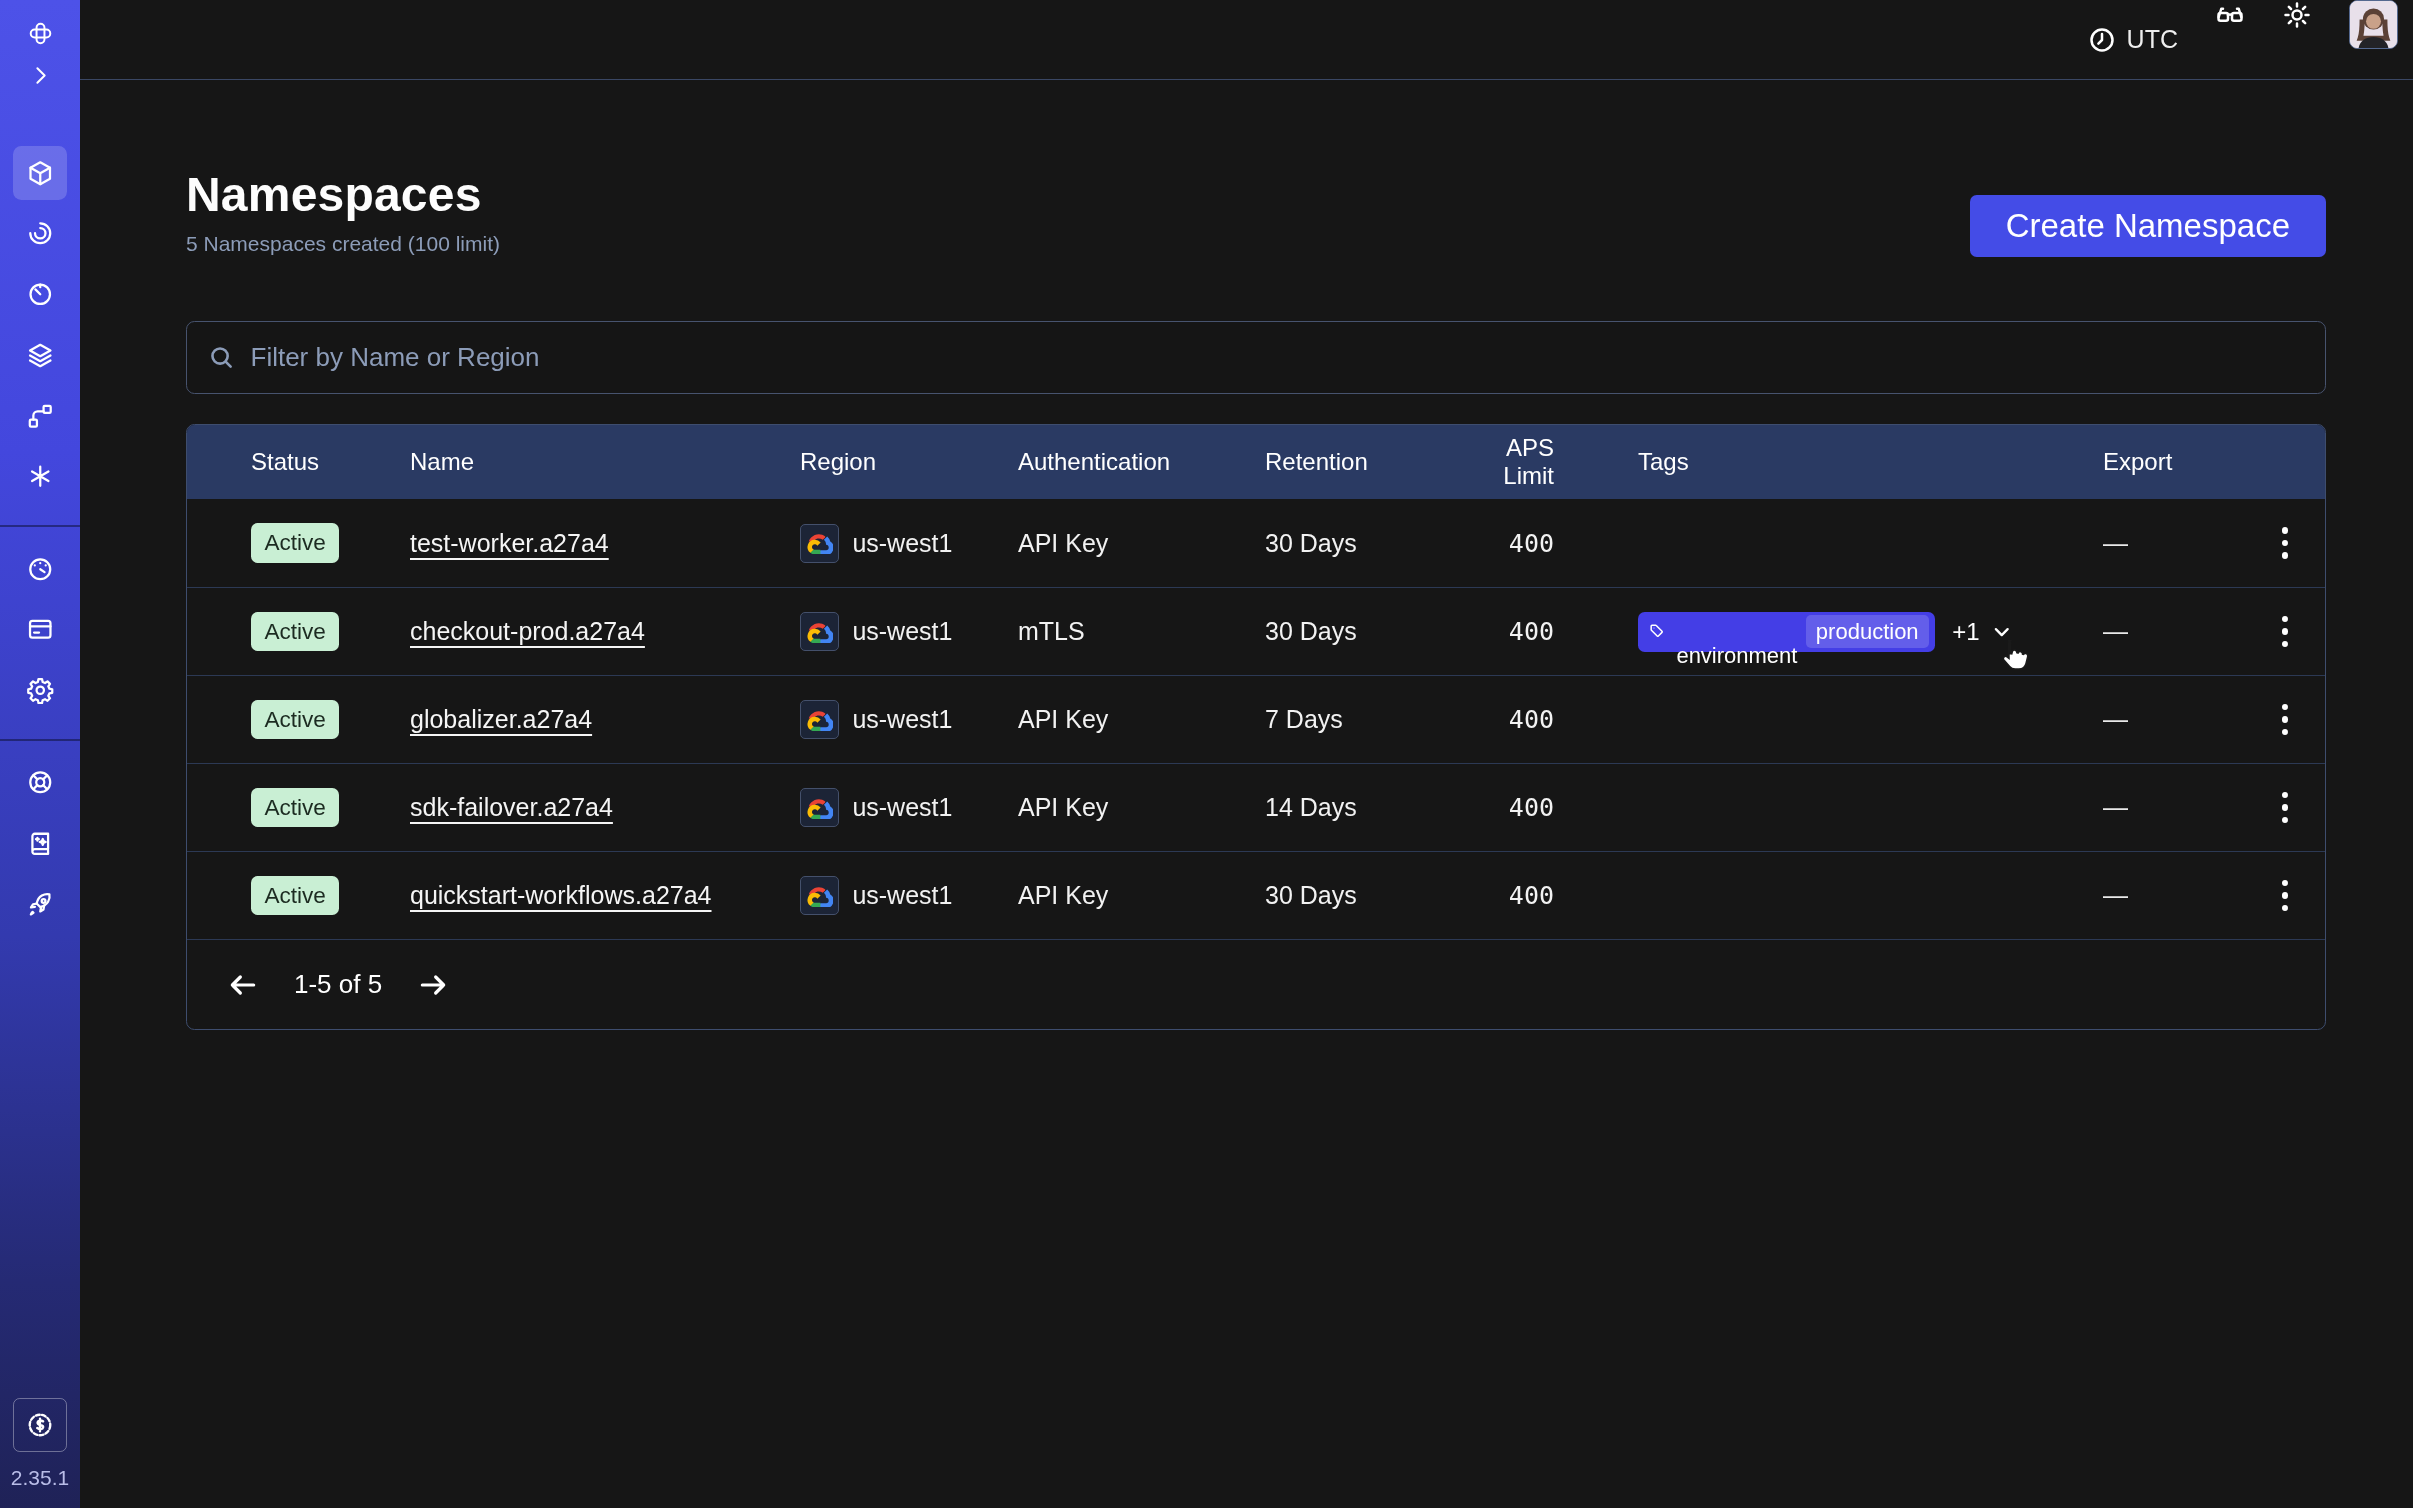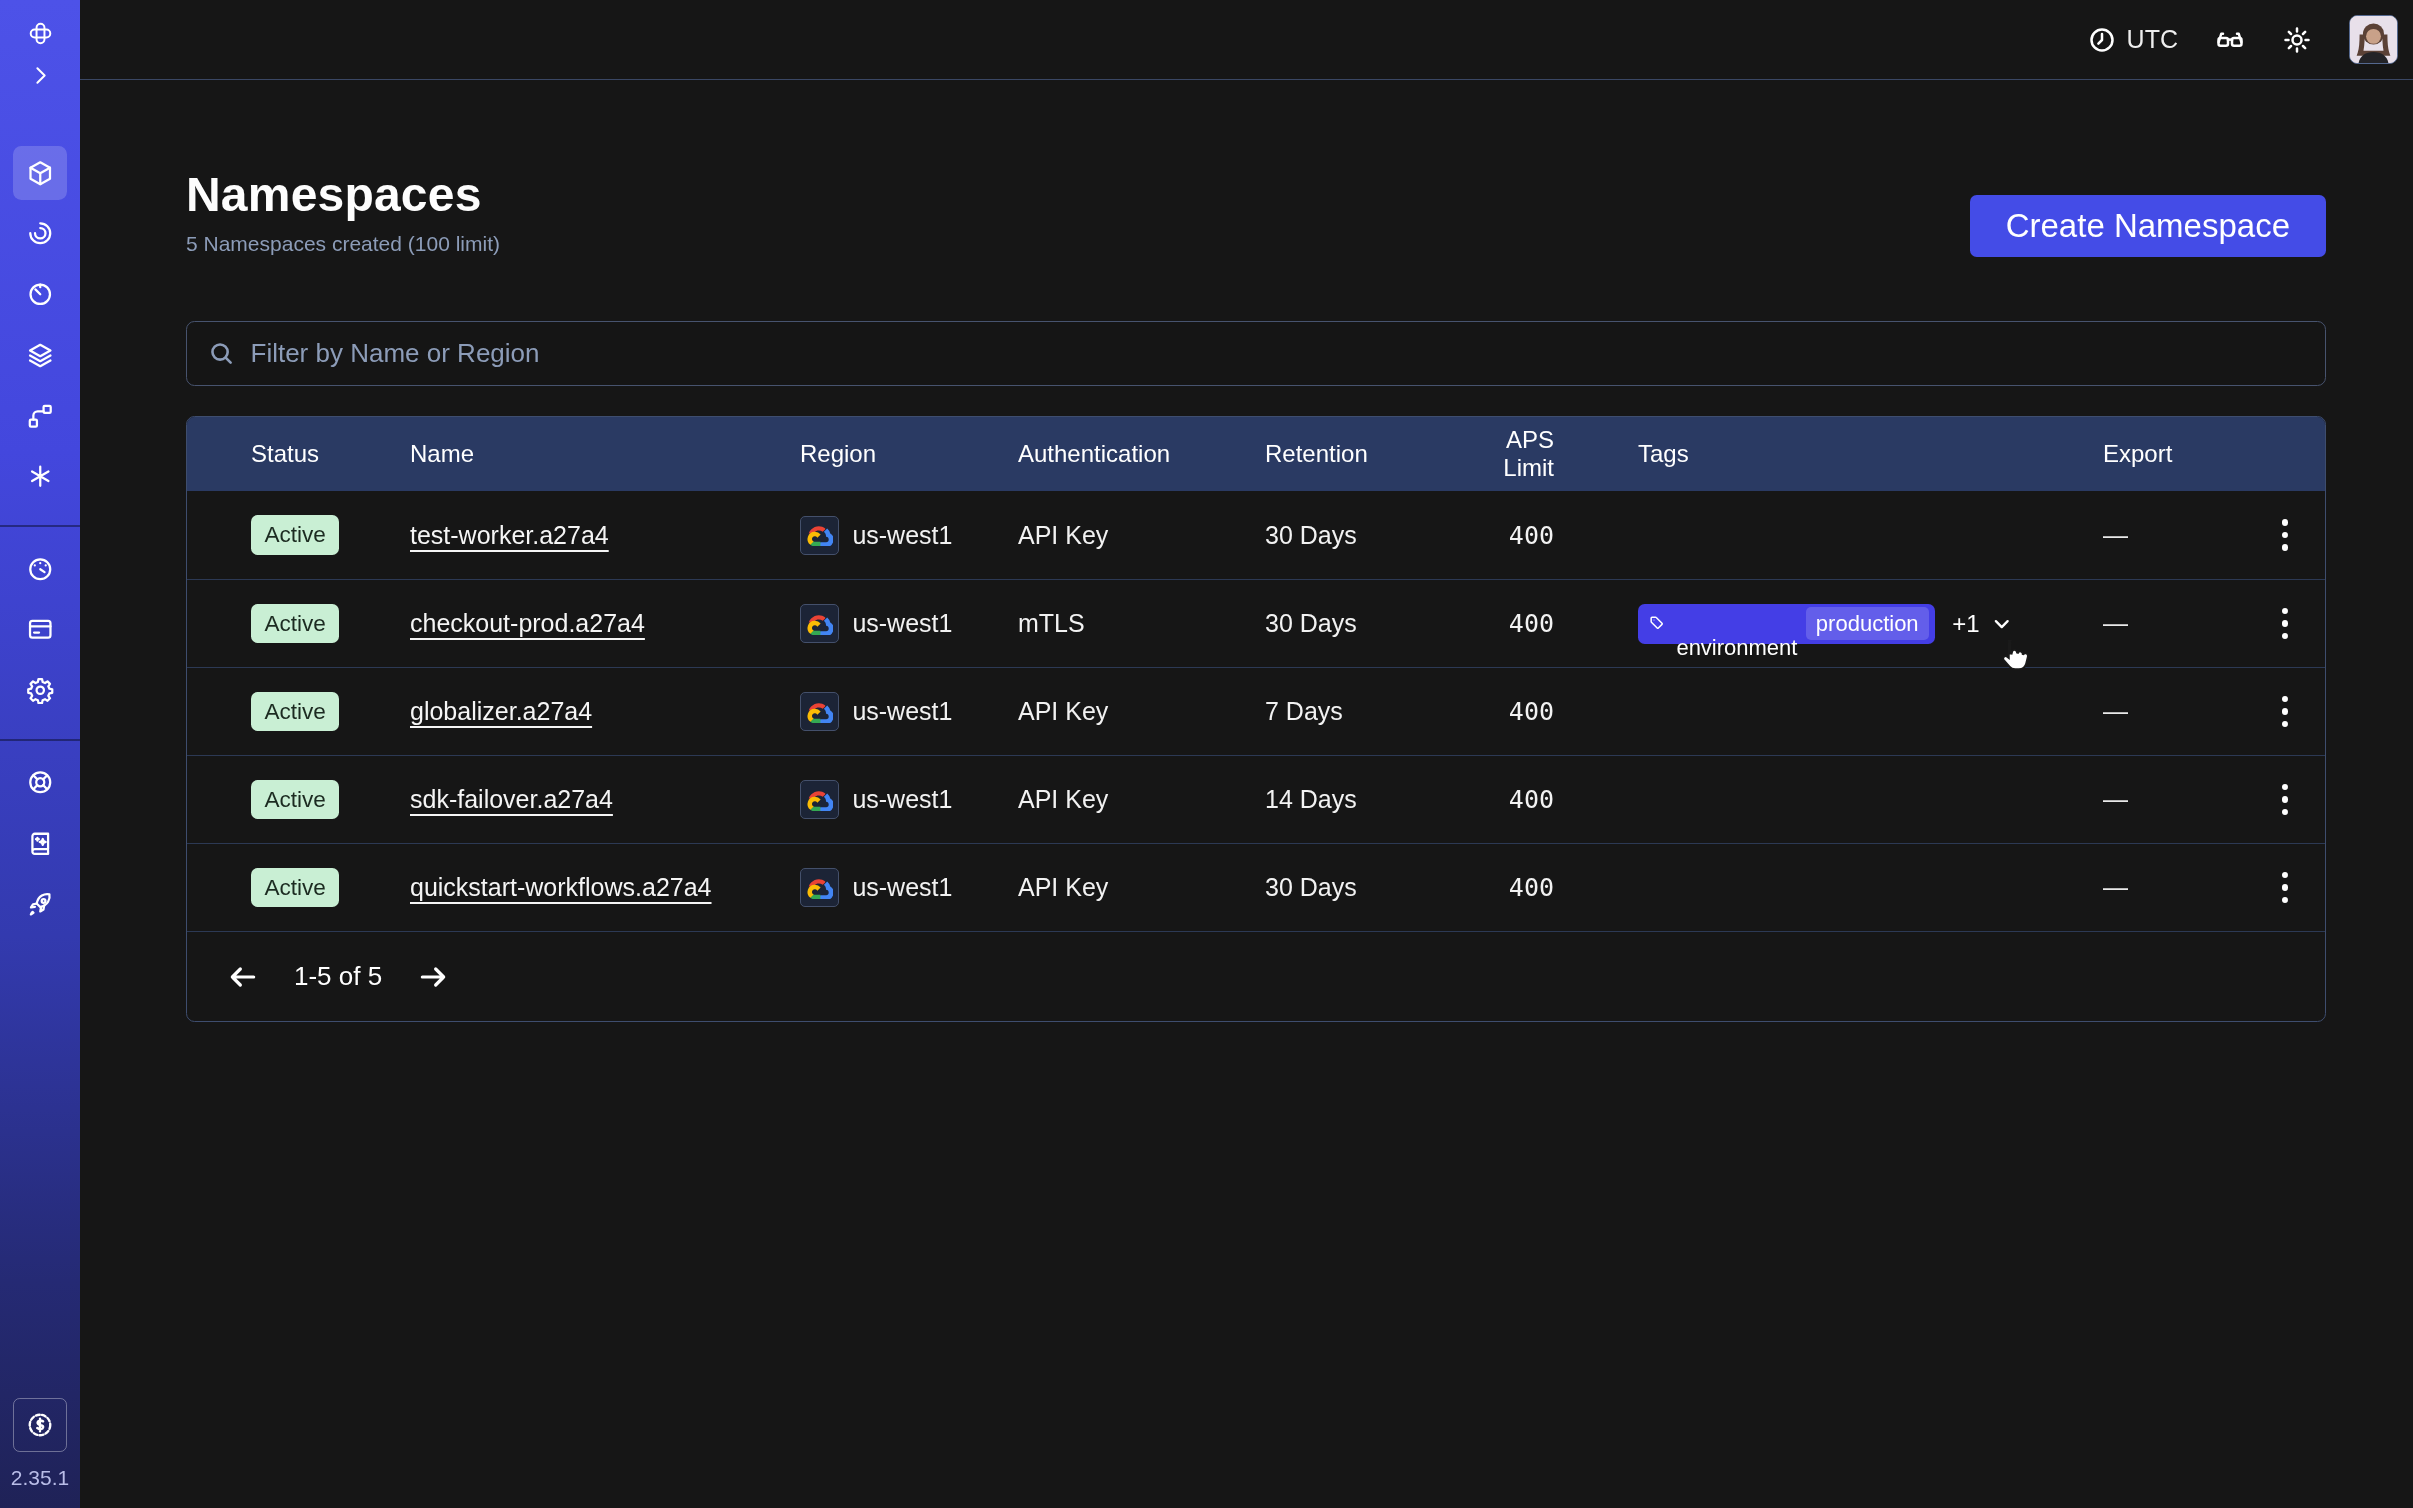--- a/index.html
+++ b/index.html
@@ -21,39 +21,39 @@
   .side-divider { width:80px; height:1.7px; background:rgba(10,14,45,0.5); margin:15px 0; flex:0 0 auto; }
   .side-gap { height:47px; flex:0 0 auto; }
   .side-spacer { flex:1 1 auto; }
   .badge-box { width:54px; height:54px; border:1.7px solid rgba(255,255,255,0.35); border-radius:6.7px;
     display:flex; align-items:center; justify-content:center; cursor:pointer; flex:0 0 auto; }
   .badge-box svg { width:30px; height:30px; stroke:#fff; fill:none; stroke-width:1.9; stroke-linecap:round; }
   .side-version { margin-top:13.4px; margin-bottom:18.4px; font-size:21px; color:#b9bde8; flex:0 0 auto; }
 
   
   .topbar { position:absolute; left:80px; top:0; right:0; height:80px; background:#161616;
-    border-bottom:1.7px solid #3a4764; display:flex; align-items:center; justify-content:flex-end;
+    border-bottom:1.7px solid #3a4764; display:flex; justify-content:flex-end;
     gap:37px; padding-right:15px; }
   .tz { display:flex; align-items:center; gap:10px; cursor:pointer; }
   .tz-label { font-size:25px; color:#eee; }
   .topbar svg.tb-icon { width:30px; height:30px; stroke:#fff; fill:none; stroke-width:2;
     stroke-linecap:round; stroke-linejoin:round; cursor:pointer; }
   .avatar { width:49px; height:49px; border-radius:8.4px; border:1.7px solid #54688f; overflow:hidden;
     cursor:pointer; background:#e8e0ea; }
   .avatar svg { width:100%; height:100%; display:block; }
 
   
   .content { position:absolute; left:80px; top:82px; right:0; bottom:0; padding:85px 87px 0 106px; }
   .page-head { display:flex; justify-content:space-between; align-items:flex-start; margin-bottom:64px; }
   .page-title { font-size:48px; font-weight:700; letter-spacing:0.2px; color:#fdfdfd; }
   .page-sub { margin-top:10px; font-size:21px; color:#8c9cb8; }
   .primary-btn { background:#444ce7; color:#fff; border:none; border-radius:6.7px; height:62px;
     padding:0 36px; font-size:33px; font-family:inherit; cursor:pointer; margin-top:28px; }
 
-  .searchbar { display:flex; align-items:center; gap:15px; height:65px; border:1.7px solid #47536e;
+  .searchbar { display:flex; align-items:center; gap:15px; height:73px; border:1.7px solid #47536e;
     border-radius:8.4px; padding:0 20px; margin-bottom:30px; cursor:text; background:#151515; }
   .searchbar svg { width:28.5px; height:28.5px; stroke:#8c9cb8; fill:none; stroke-width:2.2; stroke-linecap:round; }
   .search-ph { font-size:26px; color:#8c9cb8; }
 
   
   .table-card { border:1.7px solid #3e4d6e; border-radius:8.4px; overflow:hidden; background:#161616; }
   .thead, .trow, .tfoot { display:grid;
     grid-template-columns:159px 390px 218px 247px 184px 105px 549px 134px 70px;
     align-items:center; padding:0 64px; }
   .thead { height:74px; background:#2a3a63; font-size:24px; font-weight:500; color:#fff; }

